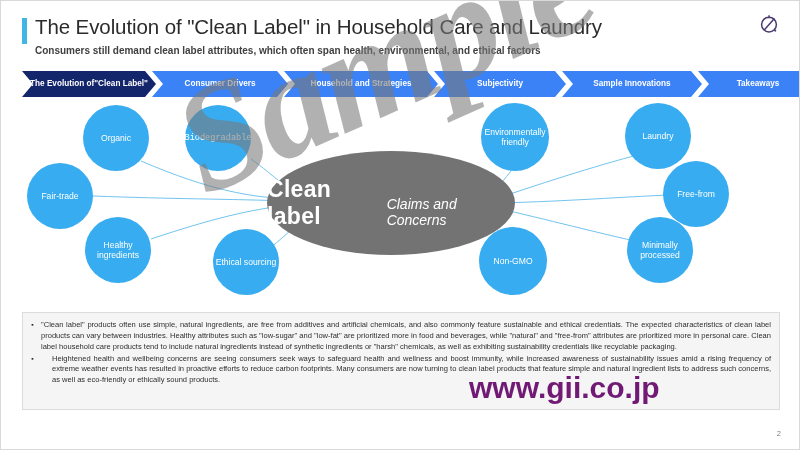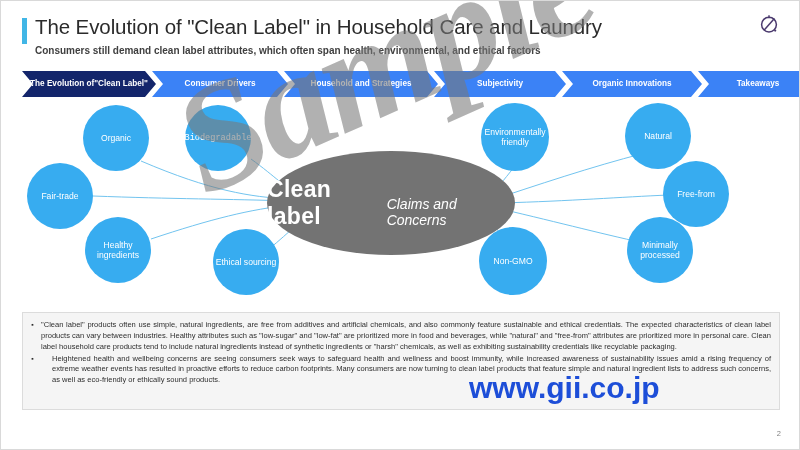--- a/index.html
+++ b/index.html
@@ -100,21 +100,21 @@
     color:rgba(120,120,120,0.58);
     transform:rotate(-24deg);
     transform-origin:left top;
     white-space:nowrap;
     pointer-events:none;
     letter-spacing:-4px;
   }
   .wm-url{
     position:absolute;left:468px;bottom:44px;
     font-size:30px;font-weight:bold;
-    color:#1d4ed8;
+    color:#701a75;
     white-space:nowrap;pointer-events:none;margin-top:32px;
   }
 </style>
 </head>
 <body>
 
 <div id="slide">
 
   <div class="title-accent"></div>
   <div class="slide-title">The Evolution of "Clean Label" in Household Care and Laundry</div>
@@ -129,21 +129,21 @@
 
   <div class="chev-bar">
     <div class="chev active" style="left:0px;width:134px;">
       <span>The Evolution of</span>
         <br>
       <span>"Clean Label"</span>
     </div>
     <div class="chev normal" style="left:130px;width:136px;">Consumer Drivers</div>
     <div class="chev normal" style="left:262px;width:154px;">Household and Strategies</div>
     <div class="chev normal" style="left:412px;width:132px;">Subjectivity</div>
-    <div class="chev normal" style="left:540px;width:140px;">Organic Innovations</div>
+    <div class="chev normal" style="left:540px;width:140px;">Sample Innovations</div>
     <div class="chev normal" style="left:676px;width:120px;">Takeaways</div>
   </div>
 
   <div class="map">
     <svg width="800" height="208">
       <g fill="none" stroke="#72c4ef" stroke-width="1">
         <path d="M140,62 C210,92 250,98 288,100"></path>
         <path d="M92,97 C170,100 230,100 288,102"></path>
         <path d="M150,140 C210,120 250,110 290,106"></path>
         <path d="M250,60 C275,78 285,90 300,96"></path>
@@ -161,21 +161,21 @@
       <div class="core-sub">Claims and Concerns</div>
     </div>
 
     <div class="bubble" style="left:26px;top:64px;width:66px;height:66px;">Fair-trade</div>
     <div class="bubble" style="left:82px;top:6px;width:66px;height:66px;">Organic</div>
     <div class="bubble" style="left:84px;top:118px;width:66px;height:66px;">Healthy ingredients</div>
     <div class="bubble" style="left:184px;top:6px;width:66px;height:66px;font-family:Liberation Mono, monospace;">Biodegradable</div>
     <div class="bubble" style="left:212px;top:130px;width:66px;height:66px;">Ethical sourcing</div>
     <div class="bubble" style="left:480px;top:4px;width:68px;height:68px;">Environmentally friendly</div>
     <div class="bubble" style="left:478px;top:128px;width:68px;height:68px;">Non-GMO</div>
-    <div class="bubble" style="left:624px;top:4px;width:66px;height:66px;">Natural</div>
+    <div class="bubble" style="left:624px;top:4px;width:66px;height:66px;">Laundry</div>
     <div class="bubble" style="left:662px;top:62px;width:66px;height:66px;">Free-from</div>
     <div class="bubble" style="left:626px;top:118px;width:66px;height:66px;">Minimally processed</div>
   </div>
 
   <div class="textbox">
     <div class="bullet">
       <span class="dot">▪</span>
       <span class="txt">"Clean label" products often use simple, natural ingredients, are free from additives and artificial chemicals, and also commonly feature sustainable and ethical credentials. The expected characteristics of clean label products can vary between industries. Healthy attributes such as "low-sugar" and "low-fat" are prioritized more in food and beverages, while "natural" and "free-from" attributes are prioritized more in personal care. Clean label household care products tend to include natural ingredients instead of synthetic ingredients or "harsh" chemicals, as well as exhibiting sustainability credentials like recyclable packaging.</span>
     </div>
     <div class="bullet">

